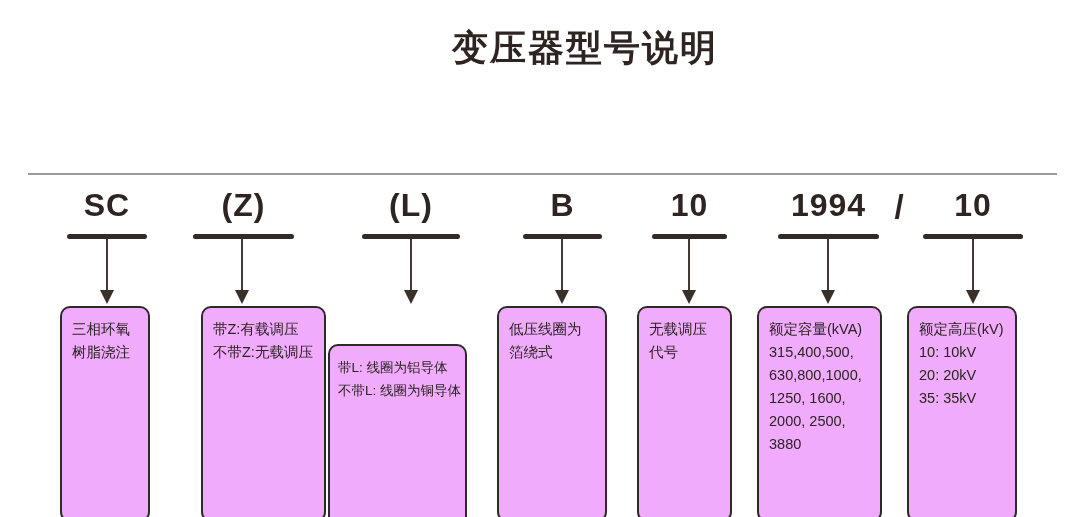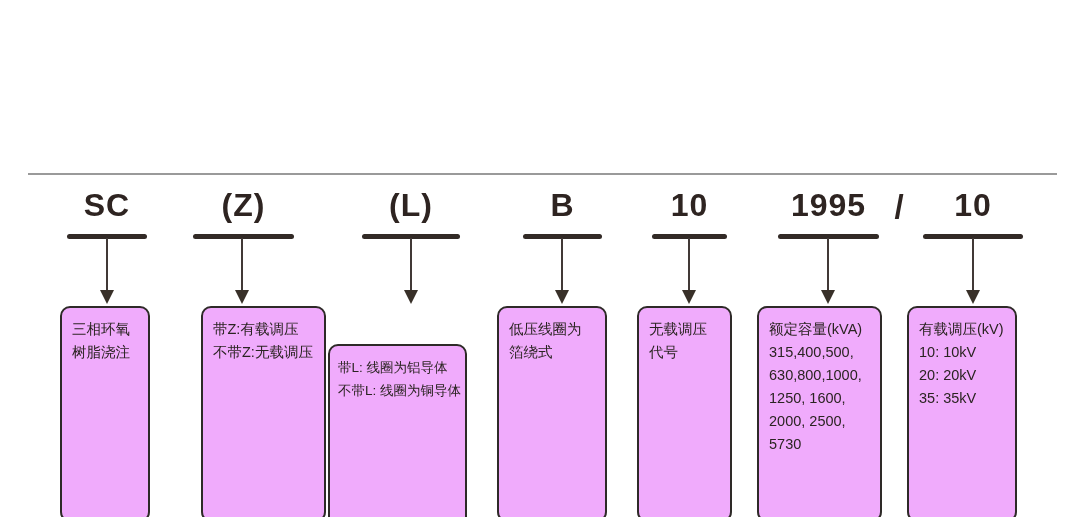--- a/index.html
+++ b/index.html
@@ -41,20 +41,21 @@
   .g4 .code{left:523px;width:79px;} .g4 .bar{left:523px;width:79px;} .g4 .stem{left:561px;} .g4 .head{left:555px;} .g4 .box{left:497px;width:110px;}
   .g5 .code{left:652px;width:75px;} .g5 .bar{left:652px;width:75px;} .g5 .stem{left:688px;} .g5 .head{left:682px;} .g5 .box{left:637px;width:95px;}
   .g6 .code{left:778px;width:101px;}.g6 .bar{left:778px;width:101px;}.g6 .stem{left:827px;} .g6 .head{left:821px;} .g6 .box{left:757px;width:125px;}
   .g7 .code{left:923px;width:100px;}.g7 .bar{left:923px;width:100px;}.g7 .stem{left:972px;} .g7 .head{left:966px;} .g7 .box{left:907px;width:110px;}
 </style>
 </head>
 <body>
 
 <div class="page">
 
+  <h1 class="title">变压器型号说明</h1>
 
   <div class="divider"></div>
 
   <div class="slash">/</div>
 
   <div class="g1">
     <div class="code">SC</div>
     <div class="bar"></div>
     <div class="stem"></div>
     <div class="head"></div>
@@ -102,40 +103,40 @@
     <div class="bar"></div>
     <div class="stem"></div>
     <div class="head"></div>
     <div class="box">
       <div class="boxtext">无载调压
 代号</div>
     </div>
   </div>
 
   <div class="g6">
-    <div class="code">1995</div>
+    <div class="code">1994</div>
     <div class="bar"></div>
     <div class="stem"></div>
     <div class="head"></div>
     <div class="box">
       <div class="boxtext">额定容量(kVA)
 315,400,500,
 630,800,1000,
 1250, 1600,
 2000, 2500,
-5730</div>
+3880</div>
     </div>
   </div>
 
   <div class="g7">
     <div class="code">10</div>
     <div class="bar"></div>
     <div class="stem"></div>
     <div class="head"></div>
     <div class="box">
-      <div class="boxtext">有载调压(kV)
+      <div class="boxtext">额定高压(kV)
 10: 10kV
 20: 20kV
 35: 35kV</div>
     </div>
   </div>
 
 </div>
 
 </body></html>

